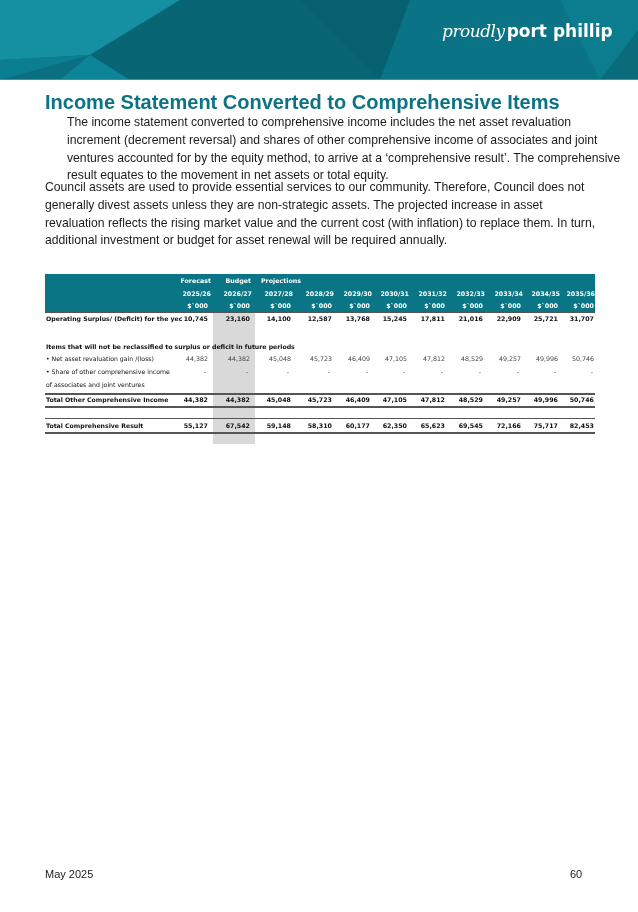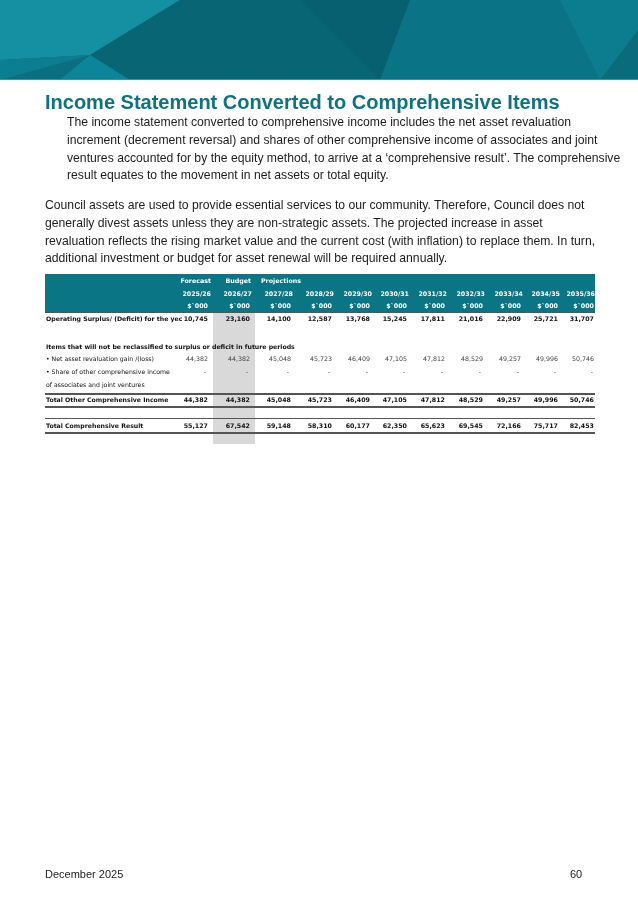--- a/index.html
+++ b/index.html
@@ -11,21 +11,21 @@
     .banner-line { position:absolute; left:0; top:79px; width:638px; height:2px; background:#2c9aab; }
     .banner-title { position:absolute; left:45px; top:27px; font-size:13.5px; color:#ffffff; white-space:nowrap; }
     .banner-title b { font-weight:bold; }
     .brand { position:absolute; left:442px; top:21px; color:#ffffff; white-space:nowrap; }
     .brand .script { font-family:"DejaVu Serif", serif; font-style:italic; font-size:17px; letter-spacing:-0.5px; }
     .brand .bold { font-family:"DejaVu Sans", sans-serif; font-weight:bold; font-size:17px; margin-left:2px; }
 
     .heading { position:absolute; left:45px; top:91px; font-size:20px; font-weight:bold; color:#0b7384; white-space:nowrap; }
     .para { position:absolute; left:45px; width:560px; font-size:12.2px; line-height:17.8px; color:#1c1c1c; }
     .para1 { top:114px;margin-left:22px; }
-    .para2 { top:197px; }
+    .para2 { top:179px; }
 
     .tbl { position:absolute; left:45px; top:274px; width:550px; }
     .hdr-band { position:absolute; left:0; top:0; width:550px; height:38px; background:#0a7584; }
     .hcell { position:absolute; font-size:6.3px; font-weight:bold; color:#ffffff; text-align:right; font-family:"DejaVu Sans", sans-serif; white-space:nowrap; }
     .hcell.left { text-align:left; }
     .budget-shade { position:absolute; left:168px; top:38px; width:42px; height:132px; background:#d9d9d9; }
     .rowlbl { position:absolute; left:1px; font-size:6.2px; white-space:nowrap; font-family:"DejaVu Sans", sans-serif; color:#111; }
     .rowlbl.b { font-weight:bold; }
     .val { position:absolute; font-size:6.3px; text-align:right; white-space:nowrap; font-family:"DejaVu Sans", sans-serif; color:#111; }
     .val.b { font-weight:bold; }
@@ -44,20 +44,23 @@
     <polygon points="0,0 180,0 90,55 0,60" fill="#1590a3"></polygon>
     <polygon points="0,60 90,55 0,80" fill="#0b7e91"></polygon>
     <polygon points="90,55 180,0 330,0 380,80 130,80" fill="#086574"></polygon>
     <polygon points="90,55 130,80 60,80" fill="#0d8598"></polygon>
     <polygon points="300,0 420,0 380,80" fill="#07606f"></polygon>
     <polygon points="420,0 410,0 380,80 420,80" fill="#086776"></polygon>
     <polygon points="410,0 560,0 600,80 380,80" fill="#0a7486"></polygon>
     <polygon points="560,0 638,0 638,80 600,80" fill="#0c7d8f"></polygon>
     <polygon points="600,80 638,30 638,80" fill="#0a6b7b"></polygon>
   </svg>
+  <div class="brand">
+    <span class="script">proudly</span><span class="bold">port phillip</span>
+  </div>
   <div class="banner-line"></div>
 </div>
 
 <div class="heading">Income Statement Converted to Comprehensive Items</div>
 <p class="para para1">The income statement converted to comprehensive income includes the net asset revaluation increment (decrement reversal) and shares of other comprehensive income of associates and joint ventures accounted for by the equity method, to arrive at a ‘comprehensive result’. The comprehensive result equates to the movement in net assets or total equity.</p>
 <p class="para para2">Council assets are used to provide essential services to our community. Therefore, Council does not generally divest assets unless they are non-strategic assets. The projected increase in asset revaluation reflects the rising market value and the current cost (with inflation) to replace them. In turn, additional investment or budget for asset renewal will be required annually.</p>
 
 <div class="tbl">
   <div class="hdr-band"></div>
   <div class="budget-shade"></div>
@@ -162,14 +165,14 @@
   <div class="val b" style="left:328px;top:148px;width:34px;">62,350</div>
   <div class="val b" style="left:366px;top:148px;width:34px;">65,623</div>
   <div class="val b" style="left:403px;top:148px;width:35px;">69,545</div>
   <div class="val b" style="left:441px;top:148px;width:35px;">72,166</div>
   <div class="val b" style="left:479px;top:148px;width:34px;">75,717</div>
   <div class="val b" style="left:515px;top:148px;width:34px;">82,453</div>
 
   <div class="hr" style="top:158px;height:1.5px;"></div>
 </div>
 
-<div class="footer-left">December 2025</div>
+<div class="footer-left">May 2025</div>
 <div class="footer-right">60</div>
 
 </body></html>

